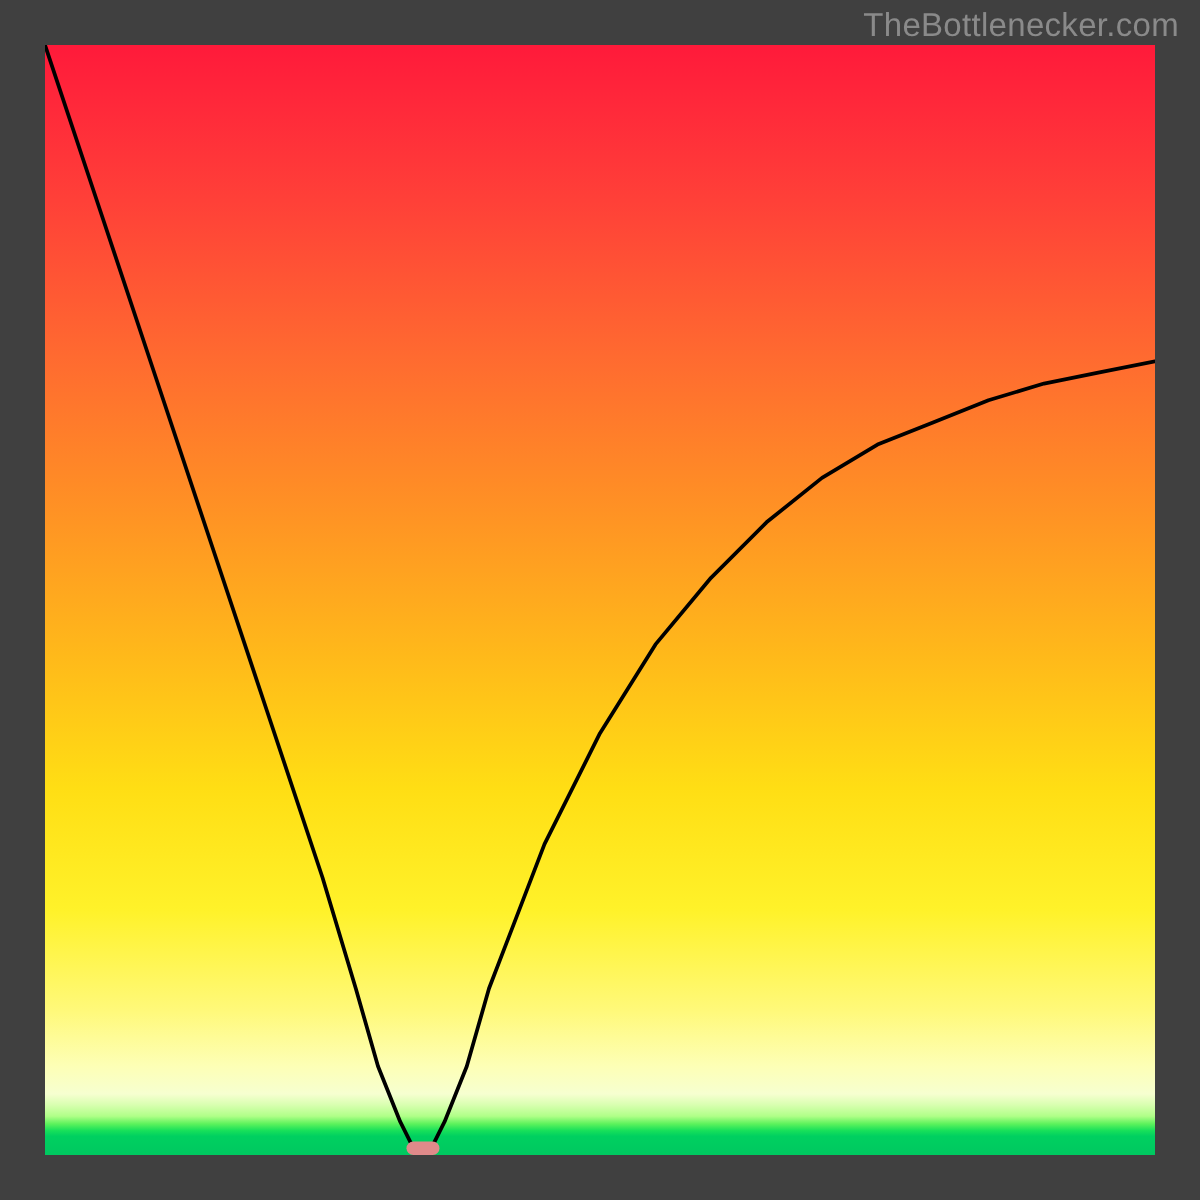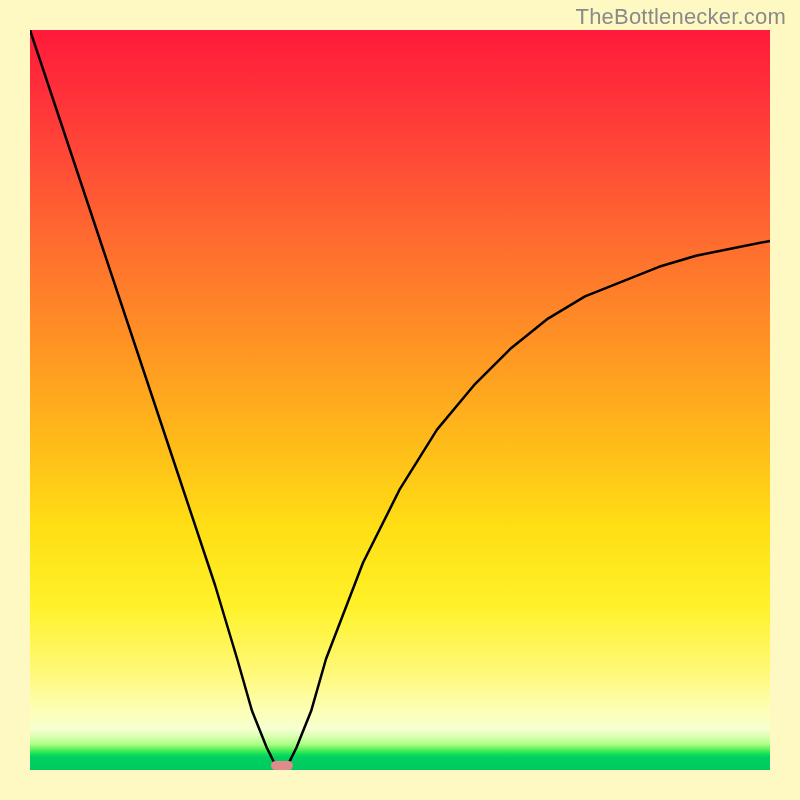--- a/index.html
+++ b/index.html
@@ -10,21 +10,21 @@
     background: #000;
     overflow: hidden;
     font-family: Arial, Helvetica, sans-serif;
   }
   .frame {
     position: absolute;
     top: 0;
     left: 0;
     width: 800px;
     height: 800px;
-    background: #fef9c3;
+    background: #404040;
   }
   .plot-area {
     position: absolute;
     top: 30px;
     left: 30px;
     width: 740px;
     height: 740px;
     overflow: hidden;
   }
   

